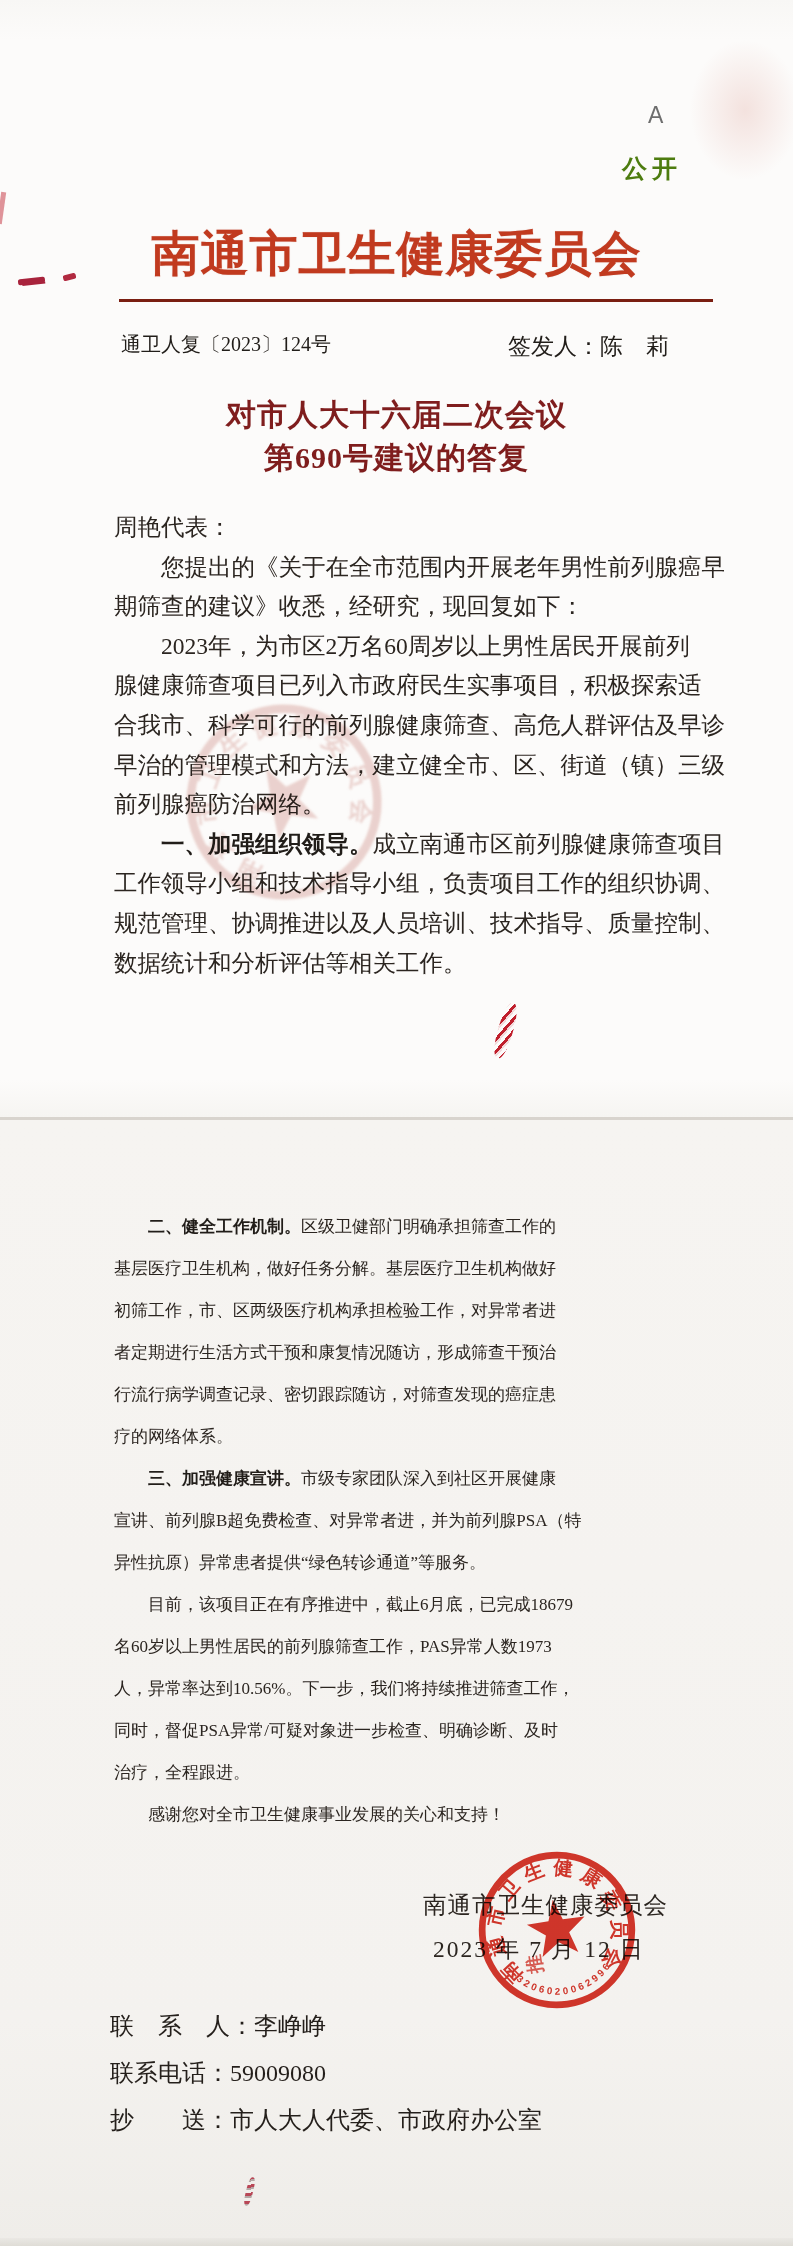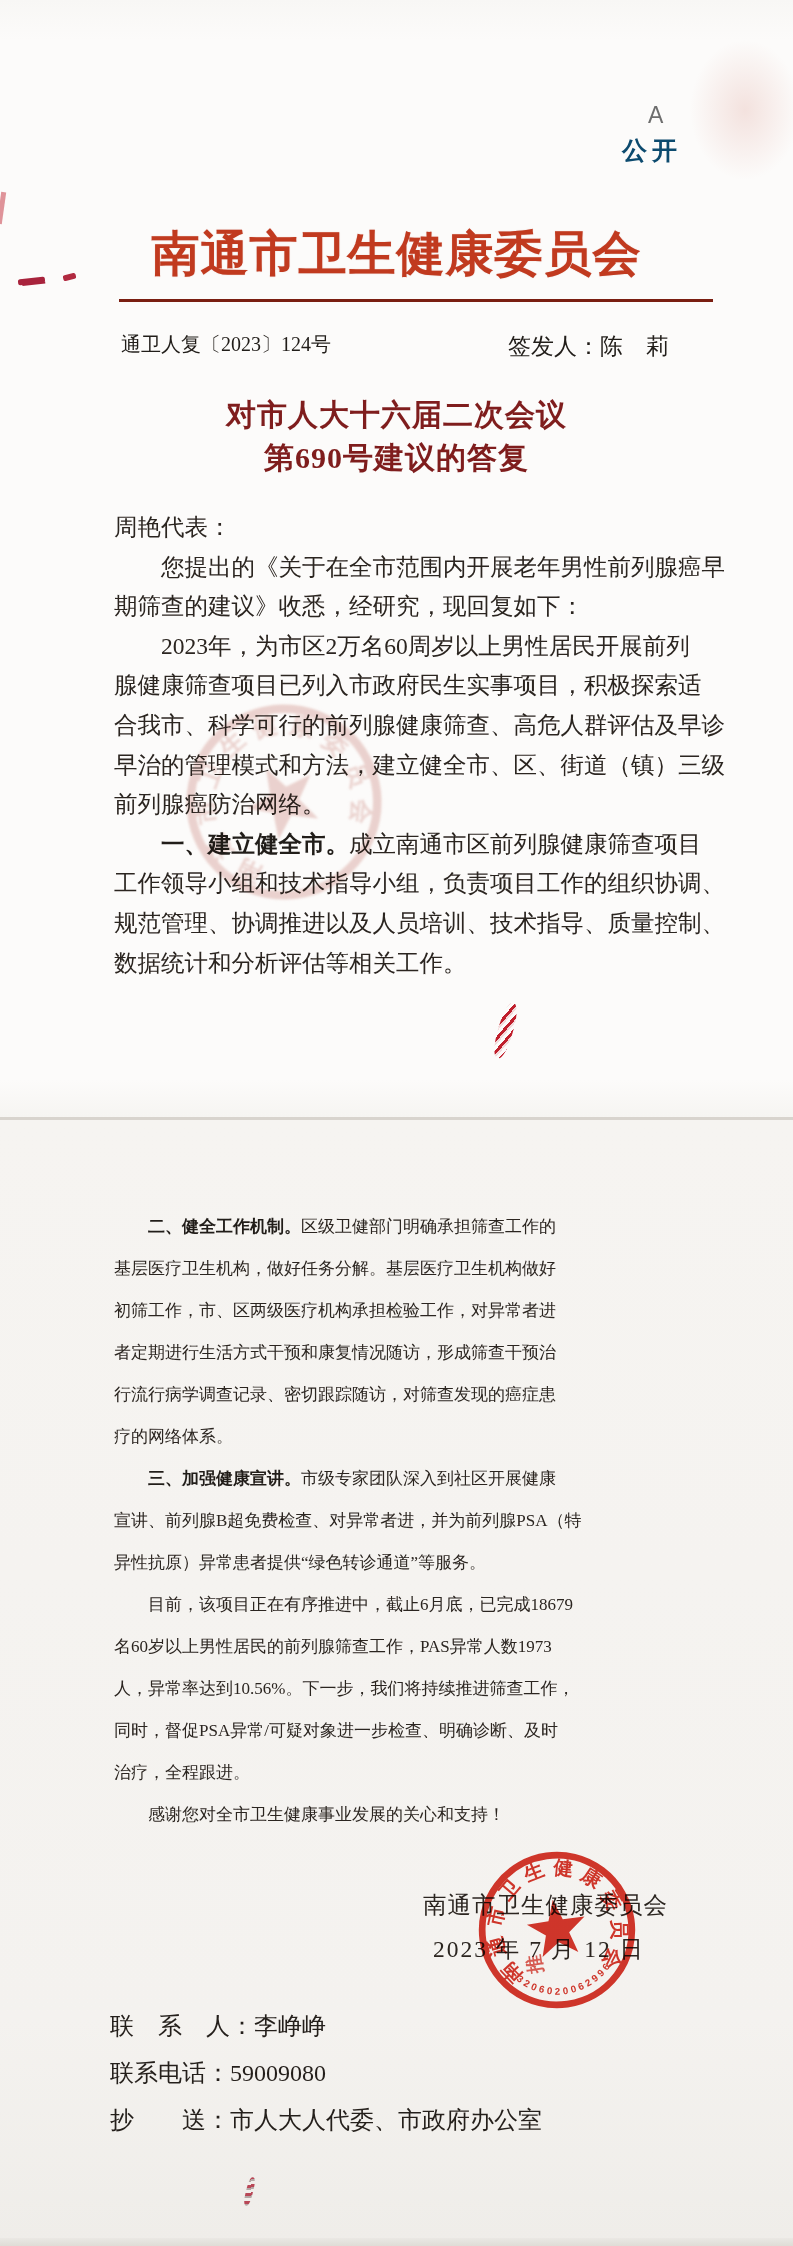--- a/index.html
+++ b/index.html
@@ -12,21 +12,21 @@
   .abs{position:absolute;}
   .page{position:absolute;left:0;width:793px;}
   #page1-bg{top:0;height:1117px;background:linear-gradient(180deg,#f8f7f5 0,#fcfbfa 40px,#fcfbfa 1080px,#f6f5f2 1117px);}
   #page2-bg{top:1120px;height:1126px;background:linear-gradient(180deg,#f6f4f1 0,#f4f2ef 900px,#efede9 1120px);}
   #page-split{top:1117px;height:3px;background:#d8d4ce;}
   #bottom-edge{top:2238px;height:8px;background:linear-gradient(#eae8e4,#dfdcd6);left:0;width:793px;}
   #corner-tint{left:690px;top:40px;width:110px;height:140px;border-radius:50%;
     background:radial-gradient(closest-side,rgba(236,205,199,.55),rgba(236,205,199,0));}
   #copy-mark{left:648px;top:102px;font-family:"Liberation Sans","DejaVu Sans",sans-serif;
     font-size:23px;color:#6e6e6e;}
-  #gongkai{left:622px;top:134px;font-size:25px;font-weight:600;color:#0c4a6e;letter-spacing:5px;}
+  #gongkai{left:622px;top:152px;font-size:25px;font-weight:600;color:#4d7c0f;letter-spacing:5px;}
   #agency-header{left:0;top:222px;width:793px;text-align:center;font-size:48px;font-weight:700;
     color:#c13a1f;letter-spacing:1px;text-shadow:0 0 1px rgba(160,40,20,.35);}
   #red-rule{left:119px;top:299px;width:594px;height:3px;background:#7a1e11;}
   #doc-number{left:121px;top:331px;font-size:20px;color:#211d19;text-align:center;}
   #issuer{right:124px;top:331px;font-size:23px;color:#211d19;margin-left:48px;}
   #doc-title{left:0;top:393px;width:793px;text-align:center;font-size:30px;font-weight:700;
     line-height:43px;color:#7f1d1d;letter-spacing:1px;}
   .body-block{white-space:nowrap;}
   #body-page1{left:114px;top:508px;line-height:39.6px;font-size:23.5px;}
   #body-page2{left:114px;top:1206px;line-height:42px;font-size:17px;}
@@ -75,21 +75,21 @@
 
 <div class="abs body-block" id="body-page1">
     <div class="bline"><span>周艳代表：</span></div>
     <div class="bline"><span>　　您提出的《关于在全市范围内开展老年男性前列腺癌早</span></div>
     <div class="bline"><span>期筛查的建议》收悉，经研究，现回复如下：</span></div>
     <div class="bline"><span>　　2023年，为市区2万名60周岁以上男性居民开展前列</span></div>
     <div class="bline"><span>腺健康筛查项目已列入市政府民生实事项目，积极探索适</span></div>
     <div class="bline"><span>合我市、科学可行的前列腺健康筛查、高危人群评估及早诊</span></div>
     <div class="bline"><span>早治的管理模式和方法，建立健全市、区、街道（镇）三级</span></div>
     <div class="bline"><span>前列腺癌防治网络。</span></div>
-    <div class="bline"><span class="lead">　　一、建立健全市。</span><span>成立南通市区前列腺健康筛查项目</span></div>
+    <div class="bline"><span class="lead">　　一、加强组织领导。</span><span>成立南通市区前列腺健康筛查项目</span></div>
     <div class="bline"><span>工作领导小组和技术指导小组，负责项目工作的组织协调、</span></div>
     <div class="bline"><span>规范管理、协调推进以及人员培训、技术指导、质量控制、</span></div>
     <div class="bline"><span>数据统计和分析评估等相关工作。</span></div>
   </div>
 <div class="abs body-block" id="body-page2">
     <div class="bline"><span class="lead">　　二、健全工作机制。</span><span>区级卫健部门明确承担筛查工作的</span></div>
     <div class="bline"><span>基层医疗卫生机构，做好任务分解。基层医疗卫生机构做好</span></div>
     <div class="bline"><span>初筛工作，市、区两级医疗机构承担检验工作，对异常者进</span></div>
     <div class="bline"><span>者定期进行生活方式干预和康复情况随访，形成筛查干预治</span></div>
     <div class="bline"><span>行流行病学调查记录、密切跟踪随访，对筛查发现的癌症患</span></div>

